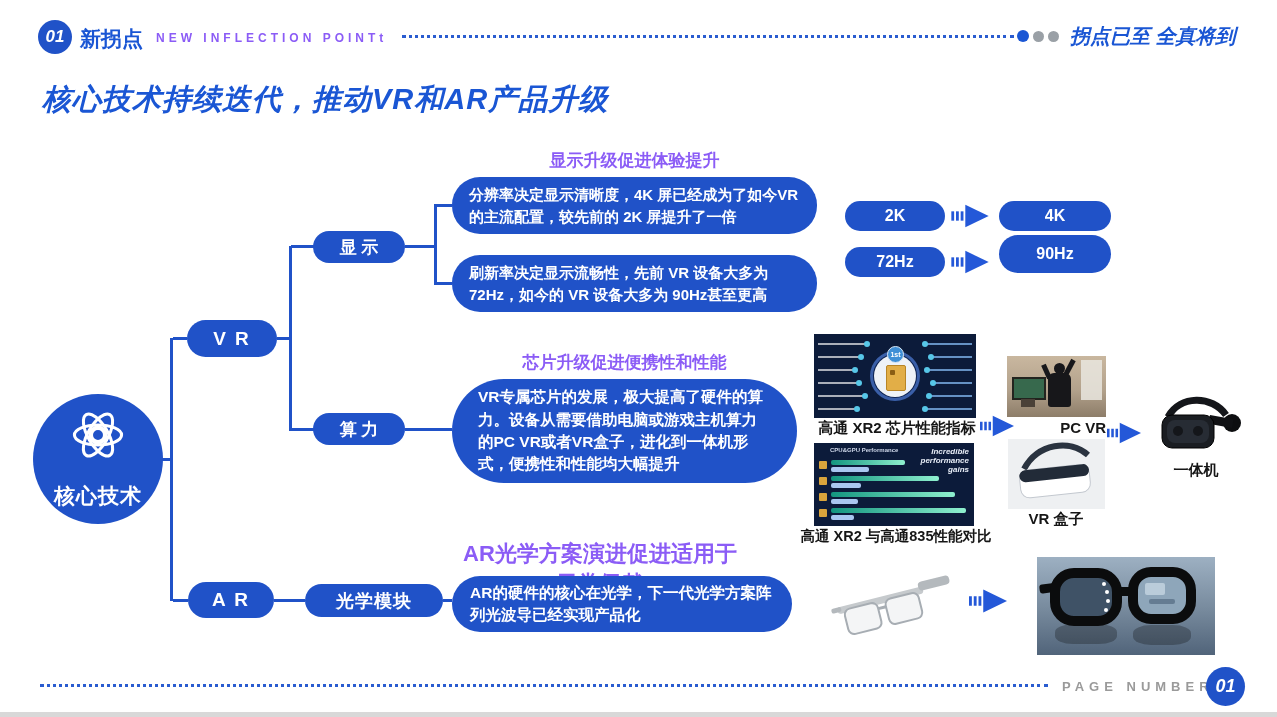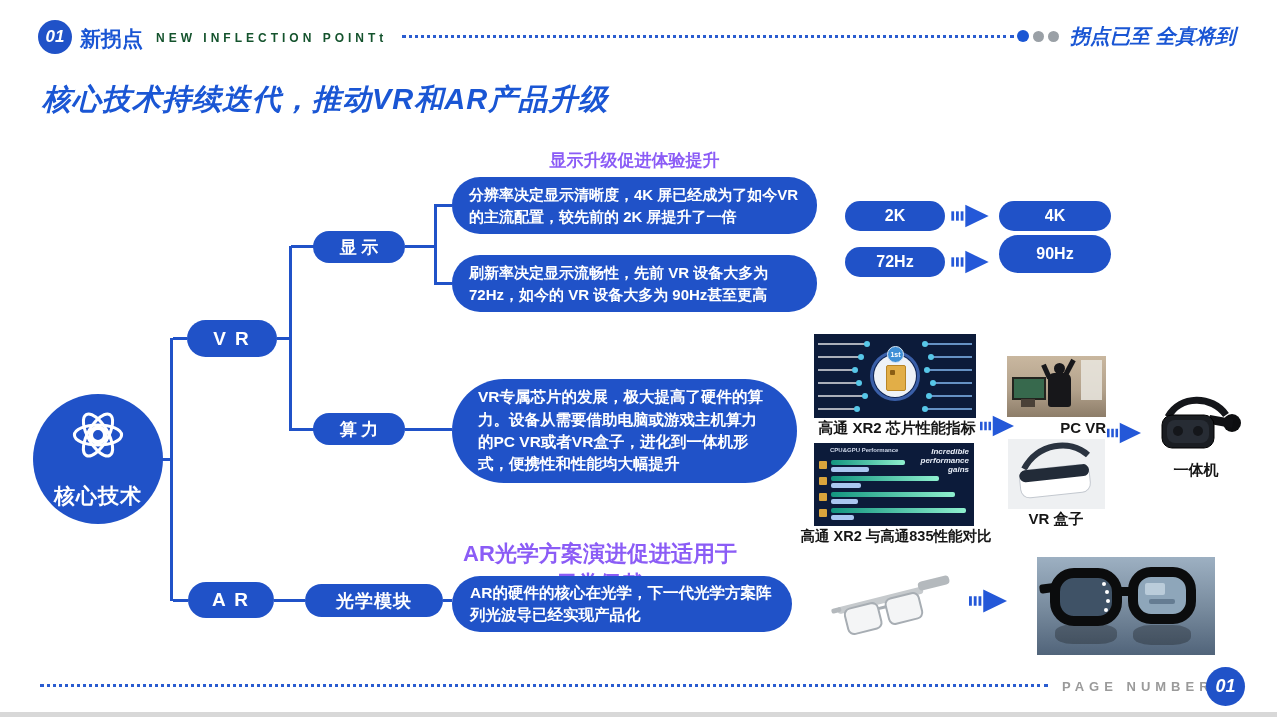--- a/index.html
+++ b/index.html
@@ -5,21 +5,21 @@
   html,body{margin:0;padding:0;background:#e8e8e8;}
   .slide{
     position:relative;width:1277px;height:717px;background:#ffffff;overflow:hidden;
     font-family:"Liberation Sans","DejaVu Sans",sans-serif;color:#111;
   }
   .abs{position:absolute;}
   
   .hdr-badge{left:38px;top:20px;width:34px;height:34px;border-radius:50%;background:#2052c8;
     color:#fff;font-weight:800;font-style:italic;font-size:17px;display:flex;align-items:center;justify-content:center;}
   .hdr-title{left:80px;top:25px;font-size:21px;font-weight:900;color:#1a56d4;}
-  .hdr-sub{left:156px;top:31px;font-size:12px;color:#14532d;letter-spacing:4px;font-weight:600;}
+  .hdr-sub{left:156px;top:31px;font-size:12px;color:#8b5cf6;letter-spacing:4px;font-weight:600;}
   .hdr-dotline{left:402px;top:35px;width:612px;height:0;border-top:3px dotted #2a5cd0;}
   .hdr-dots{left:1017px;top:30px;display:flex;gap:4px;align-items:center;}
   .dot{width:11px;height:11px;border-radius:50%;}
   .dot.b{background:#1a56d4;width:12px;height:12px;}
   .dot.g{background:#9aa0a6;}
   .hdr-tagline{left:1070px;top:23px;font-size:20px;font-weight:900;font-style:italic;color:#1a56d4;}
   
   .page-title{left:42px;top:80px;font-size:29px;font-weight:900;font-style:italic;color:#1a56d4;letter-spacing:1px;}
   
   .root{left:33px;top:394px;width:130px;height:130px;border-radius:50%;background:#2052c8;}
@@ -147,20 +147,21 @@
 
   <div class="abs pill" style="left:845px;top:247px;width:100px;height:30px;font-size:16px;">72Hz</div>
   <svg class="abs arr" style="left:951px;top:248px;" width="38" height="28" viewBox="0 0 40 30">
     <rect x="0" y="10" width="3" height="10"></rect>
       <rect x="5" y="10" width="3" height="10"></rect>
       <rect x="10" y="10" width="3" height="10"></rect>
       <polygon points="15,3 40,15 15,27"></polygon>
   </svg>
   <div class="abs pill" style="left:999px;top:235px;width:112px;height:38px;font-size:16px;">90Hz</div>
 
+  <div class="abs section-heading" style="left:452px;top:351px;width:345px;font-size:17px;">芯片升级促进便携性和性能</div>
   <div class="abs bluebox" style="left:452px;top:379px;width:345px;height:104px;border-radius:58px;font-size:15.5px;padding:0 26px;box-sizing:border-box;">VR专属芯片的发展，极大提高了硬件的算力。设备从需要借助电脑或游戏主机算力的PC VR或者VR盒子，进化到一体机形式，便携性和性能均大幅提升</div>
 
   <div class="abs img-xr2">
     <div class="co l" style="left:4px;top:9px;width:48px;"></div>
     <div class="co l" style="left:4px;top:22px;width:42px;"></div>
     <div class="co l" style="left:4px;top:35px;width:36px;"></div>
     <div class="co l" style="left:4px;top:48px;width:40px;"></div>
     <div class="co l" style="left:4px;top:61px;width:46px;"></div>
     <div class="co l" style="left:4px;top:74px;width:38px;"></div>
     <div class="co r" style="right:4px;top:9px;width:46px;"></div>

